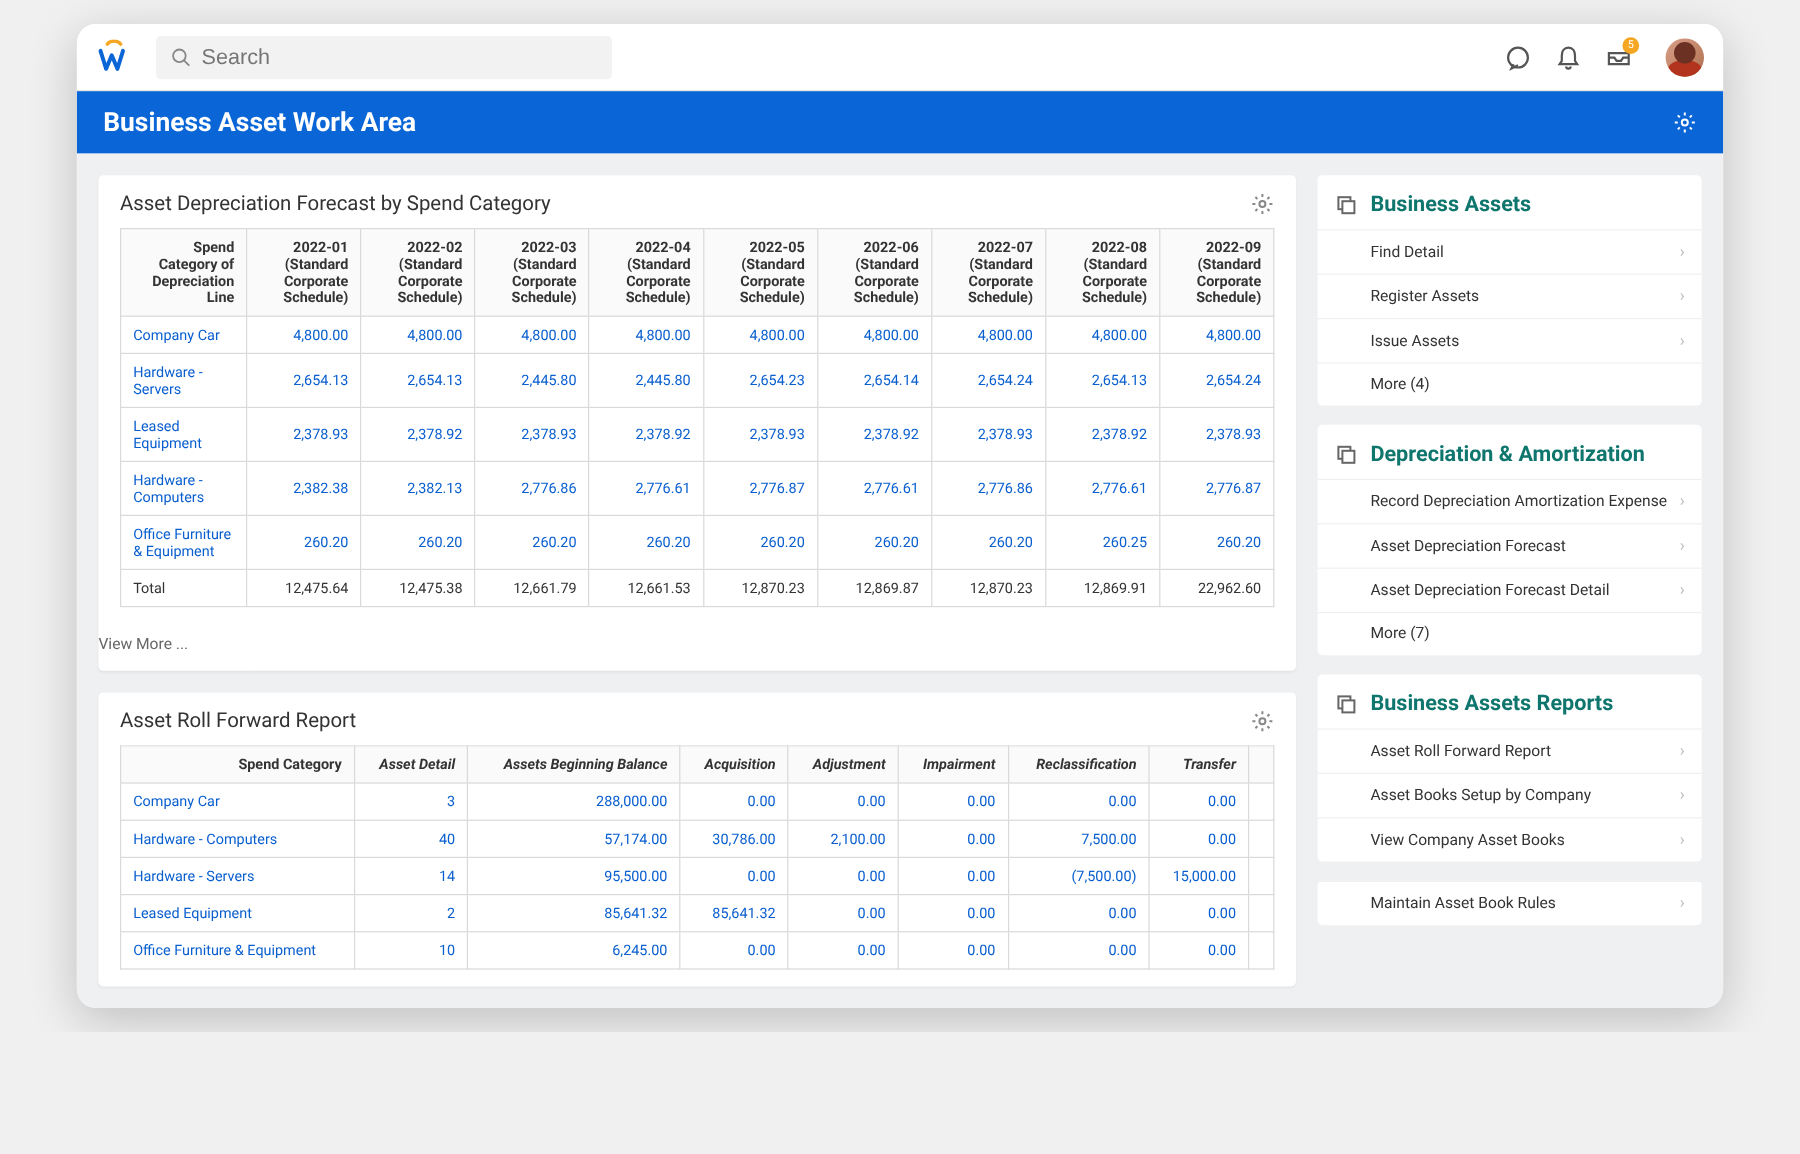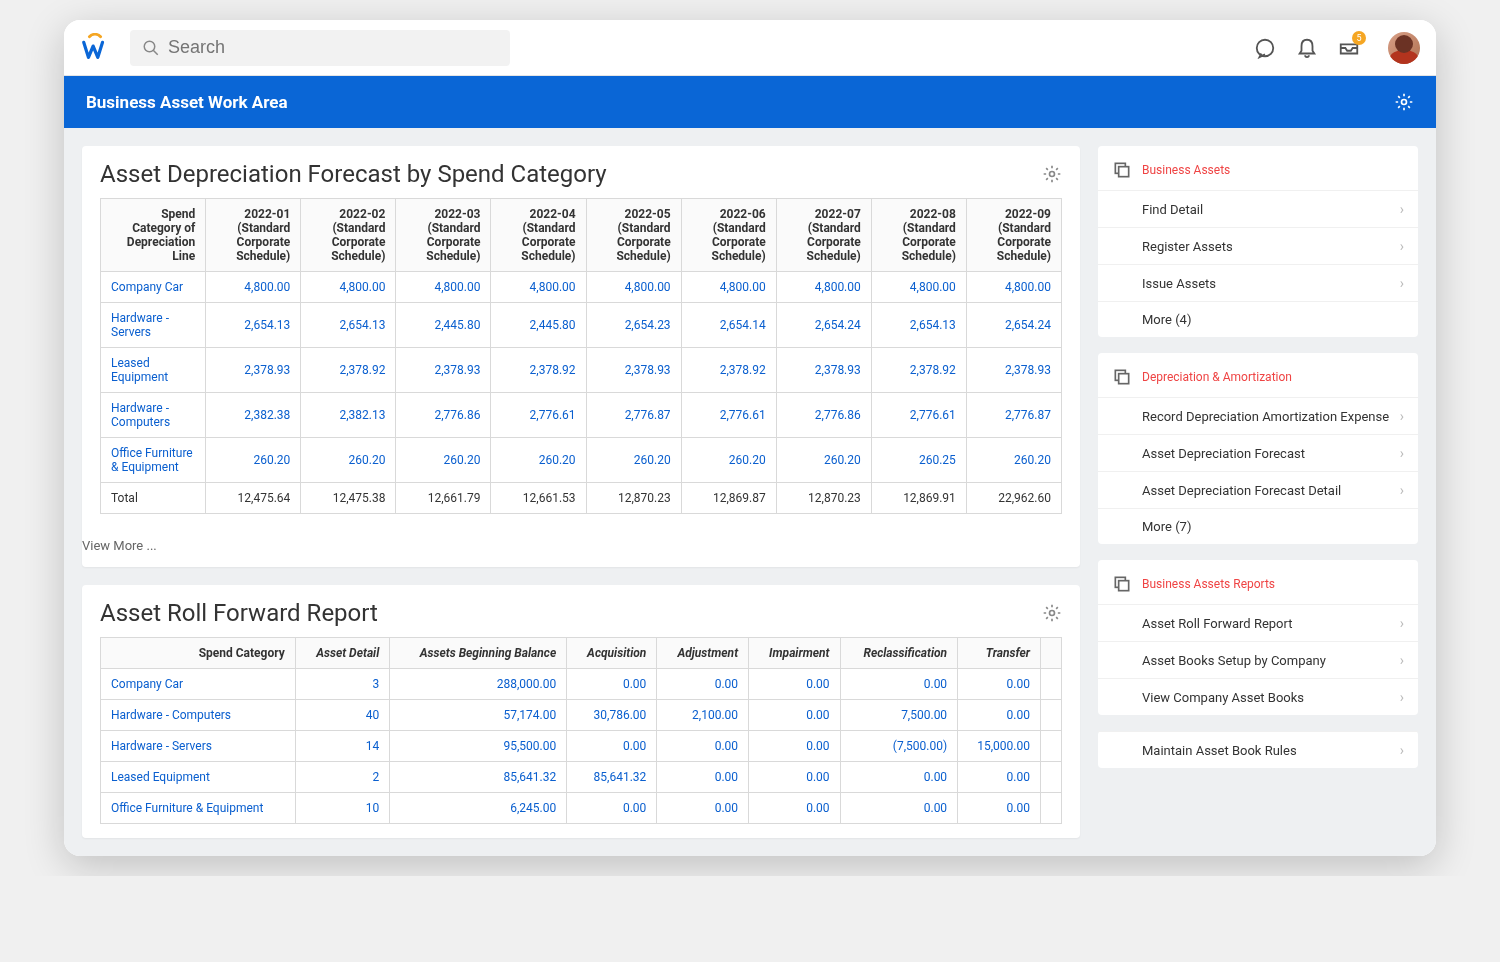--- a/index.html
+++ b/index.html
@@ -12,43 +12,43 @@
   .search svg { width: 18px; height: 18px; margin-right: 8px; }
   .search input { border: none; background: transparent; font-size: 18px; flex: 1; outline: none; color: #666; }
   .topbar-spacer { flex: 1; }
   .topbar-icons { display: flex; align-items: center; gap: 20px; }
   .topbar-icons .ticon { width: 22px; height: 22px; color: #555; cursor: pointer; position: relative; }
   .ticon.inbox .badge { position: absolute; top: -6px; right: -6px; background: #f5a623; color: #fff; border-radius: 50%; width: 14px; height: 14px; font-size: 9px; display: flex; align-items: center; justify-content: center; }
   .avatar { width: 32px; height: 32px; border-radius: 50%; background: linear-gradient(135deg,#d8a088,#b07050); margin-left: 8px; cursor: pointer; position: relative; overflow: hidden; }
   .avatar::after { content: ""; position: absolute; width: 18px; height: 18px; background: #6b3224; border-radius: 50%; top: 3px; left: 7px; }
   .avatar::before { content: ""; position: absolute; width: 28px; height: 16px; background: #b3341e; bottom: -2px; left: 2px; border-radius: 50% 50% 0 0; }
   .titlebar { height: 52px; background: #0a66d6; color: #fff; display: flex; align-items: center; padding: 0 22px; }
-  .titlebar h1 { font-size: 17px; font-weight: 700; flex: 1; }
+  .titlebar h1 { font-size: 22px; font-weight: 700; flex: 1; }
   .titlebar .gear { color: #fff; cursor: pointer; }
   .content { display: flex; background: #eef0f2; padding: 18px; gap: 18px; }
   .main-col { flex: 1; display: flex; flex-direction: column; gap: 18px; min-width: 0; }
   .side-col { width: 320px; display: flex; flex-direction: column; gap: 16px; }
   .card { background: #fff; border-radius: 4px; box-shadow: 0 1px 2px rgba(0,0,0,0.05); }
   .card-header { display: flex; align-items: center; padding: 14px 18px 10px 18px; }
-  .card-header h2 { font-size: 24px; font-weight: 400; color: #333; flex: 1; }
+  .card-header h2 { font-size: 17px; font-weight: 400; color: #333; flex: 1; }
   .gear { width: 20px; height: 20px; cursor: pointer; color: #777; }
   table { border-collapse: collapse; width: 100%; }
   .tbl-wrap { padding: 0 18px 14px 18px; overflow-x: auto; }
   th, td { border: 1px solid #d9d9d9; padding: 8px 10px; font-size: 12px; }
   th { background: #fafafa; font-weight: 700; color: #333; text-align: right; vertical-align: top; }
   th.rnum, td.rnum { text-align: right; }
   td.catlink { color: #0a5fcf; cursor: pointer; }
   td.num { text-align: right; color: #0a5fcf; cursor: pointer; }
   tr.total td { color: #333; font-weight: 400; }
   tr.total td.num { color: #333; }
   .view-more { text-align: left; padding: 10px 0 14px 0; color: #666; font-size: 13px; cursor: pointer; }
   .side-section { background: #fff; border-radius: 4px; }
   .side-head { display: flex; align-items: center; padding: 14px 14px 10px 14px; gap: 10px; }
   .side-head .sqicon { width: 20px; height: 20px; color: #555; }
-  .side-head h3 { font-size: 12px; color: #ef4444; font-weight: 400; }
+  .side-head h3 { font-size: 18px; color: #0f766e; font-weight: 700; }
   .side-item { display: flex; align-items: center; padding: 10px 14px 10px 44px; font-size: 13px; color: #333; cursor: pointer; border-top: 1px solid #f0f0f0; }
   .side-item .lbl { flex: 1; }
   .side-item .chev { color: #bbb; font-size: 14px; }
   .side-item.more { color: #333; }
   .asset-roll th:nth-child(n+2) { text-align: right; font-style: italic; }
 </style>
 </head>
 <body>
 
 <div class="window">

